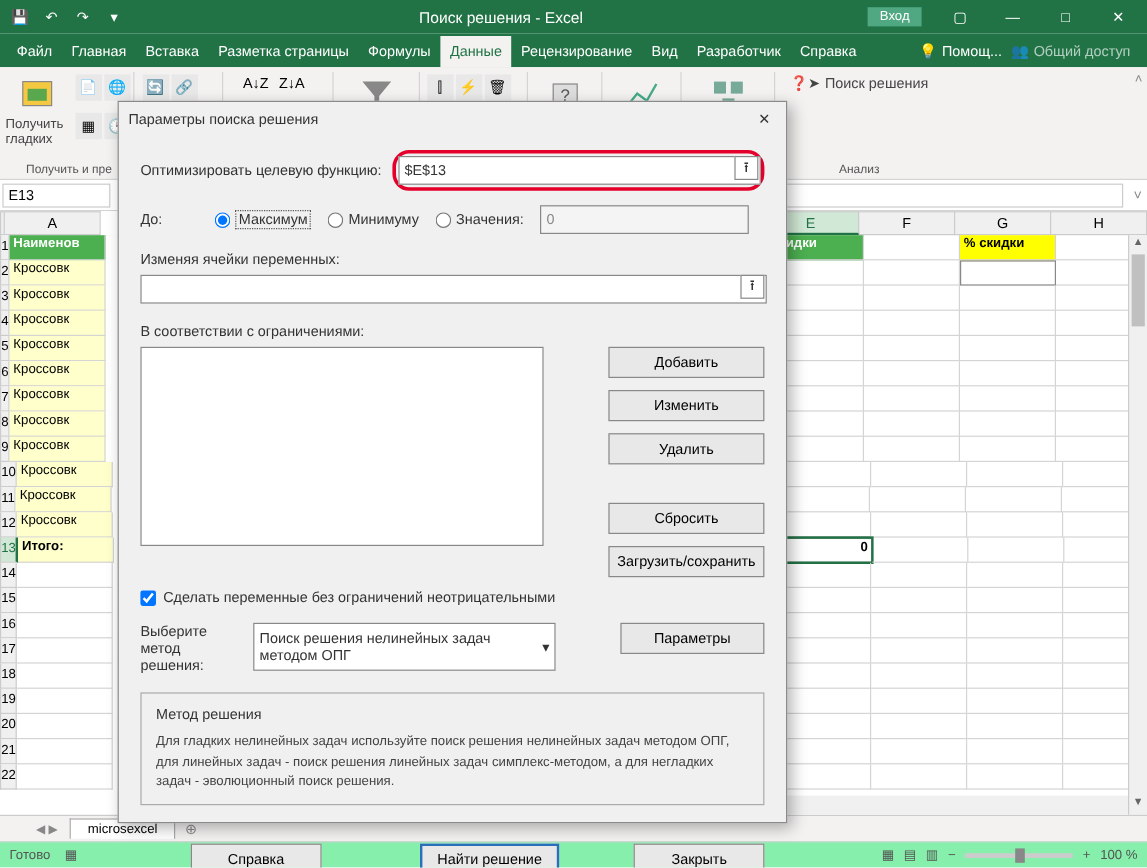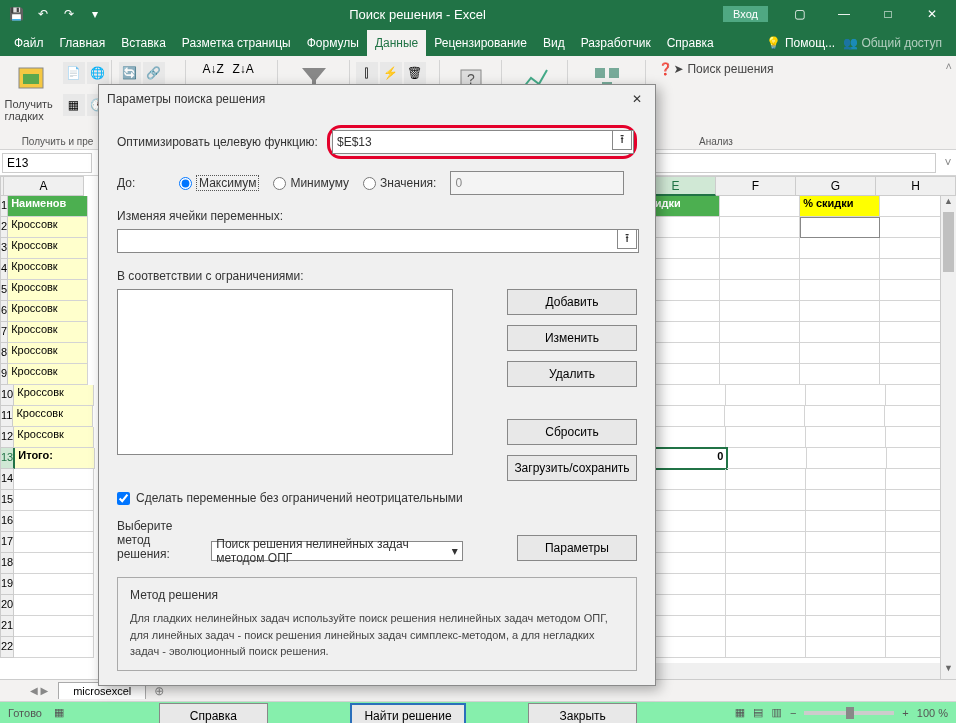--- a/index.html
+++ b/index.html
@@ -56,23 +56,23 @@
 .red-circle { border: 3px solid #e4002b; border-radius: 14px; padding: 2px; }
 .radio-row { display: flex; align-items: center; gap: 14px; margin-bottom: 14px; }
 .radio-row label { display: flex; align-items: center; gap: 4px; }
 .radio-row input[type=radio] { margin: 0; }
 .constraints { display: flex; gap: 12px; margin-bottom: 10px; }
 .constraints-list { width: 368px; height: 166px; border: 1px solid #888; background: #fff; }
 .constraints-btns { display: flex; flex-direction: column; gap: 10px; }
 .dlg-btn { width: 130px; height: 26px; border: 1px solid #888; background: #e8e8e8; font-size: 12px; margin-left: 42px; }
 .dlg-btn.primary { border: 2px solid #2a6fbb; padding: 0; }
 .checkbox-row { display: flex; align-items: center; gap: 6px; margin: 6px 0 14px 0; }
-.method-row { display: flex; align-items: flex-end; gap: 12px; margin-bottom: 16px; }
+.method-row { display: flex; align-items: flex-start; gap: 12px; margin-bottom: 16px; }
 .method-label { width: 92px; }
-.method-select { width: 280px; height: 20px; border: 1px solid #888; background: #fff; padding: 0 4px; display: flex; align-items: center; }
+.method-select { width: 280px; height: 40px; border: 1px solid #888; background: #fff; padding: 0 4px; display: flex; align-items: center; }
 .method-select::after { content: '▾'; margin-left: auto; }
 .info-box { border: 1px solid #aaa; padding: 10px 12px; margin-bottom: 20px; }
 .info-box .ib-title { font-size: 12px; margin-bottom: 8px; }
 .info-box .ib-text { font-size: 11px; line-height: 1.5; color: #444; }
 .dialog-footer { display: flex; gap: 20px; padding: 0 18px 16px 18px; align-items: center; }
 .dialog-footer .spacer { flex: 1; }
 
 .statusbar { position: absolute; bottom: 0; left: 0; right: 0; height: 22px; background: #86efac; border-top: 1px solid #d4d4d4; display: flex; align-items: center; padding: 0 8px; font-size: 11px; color: #555; }
 .statusbar .right { margin-left: auto; display: flex; align-items: center; gap: 8px; }
 .zoom-slider { width: 90px; height: 4px; background: #ccc; position: relative; }

